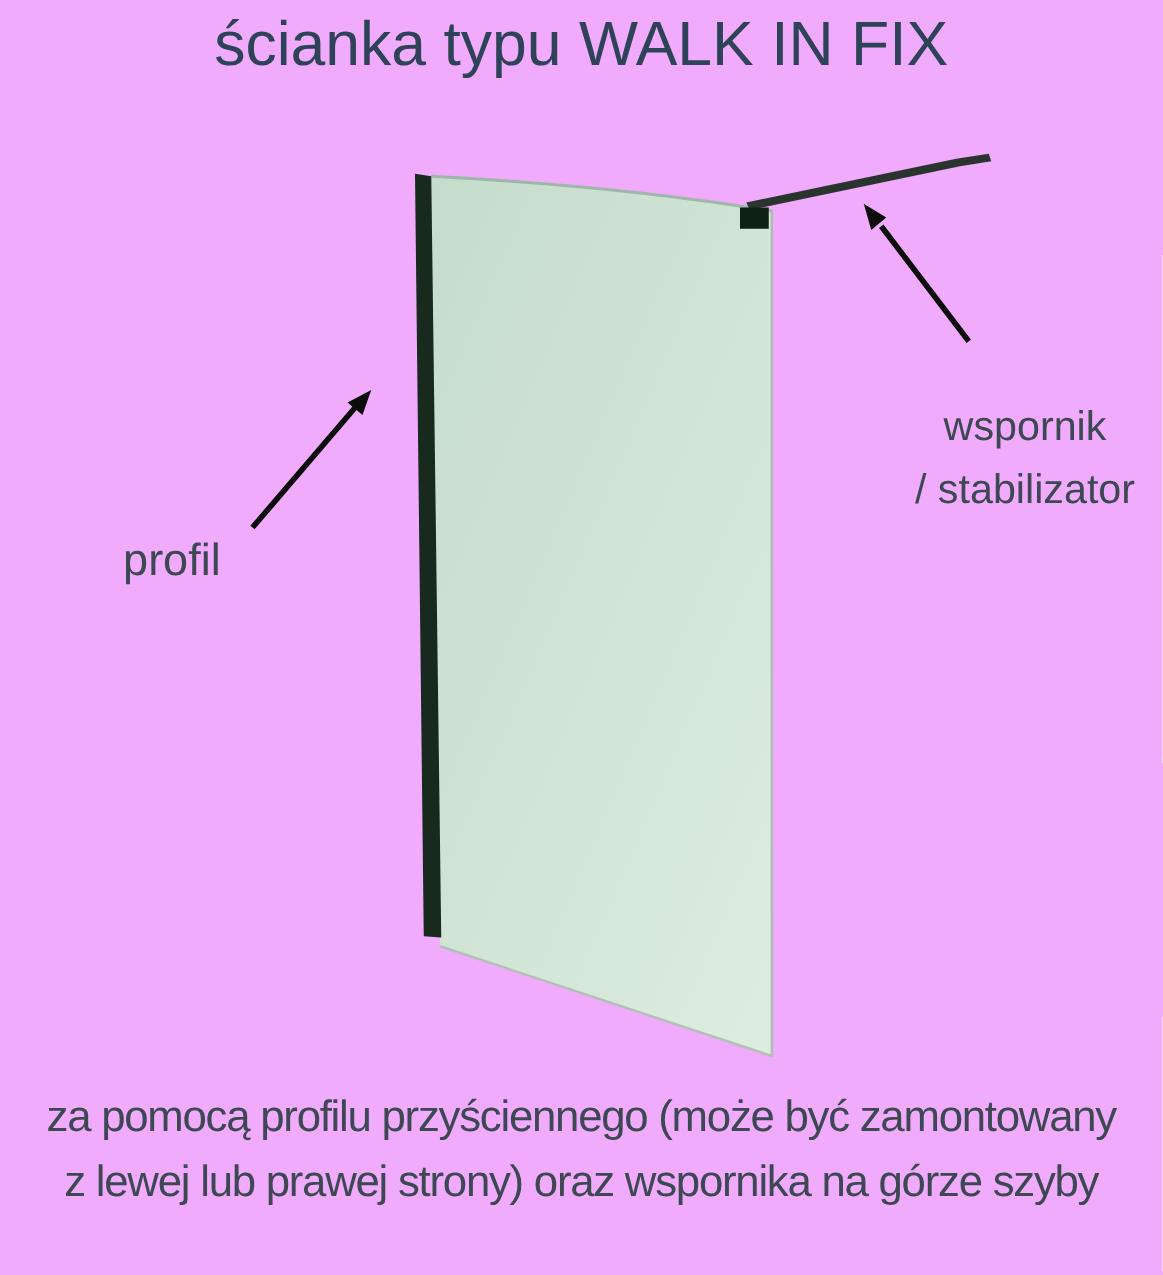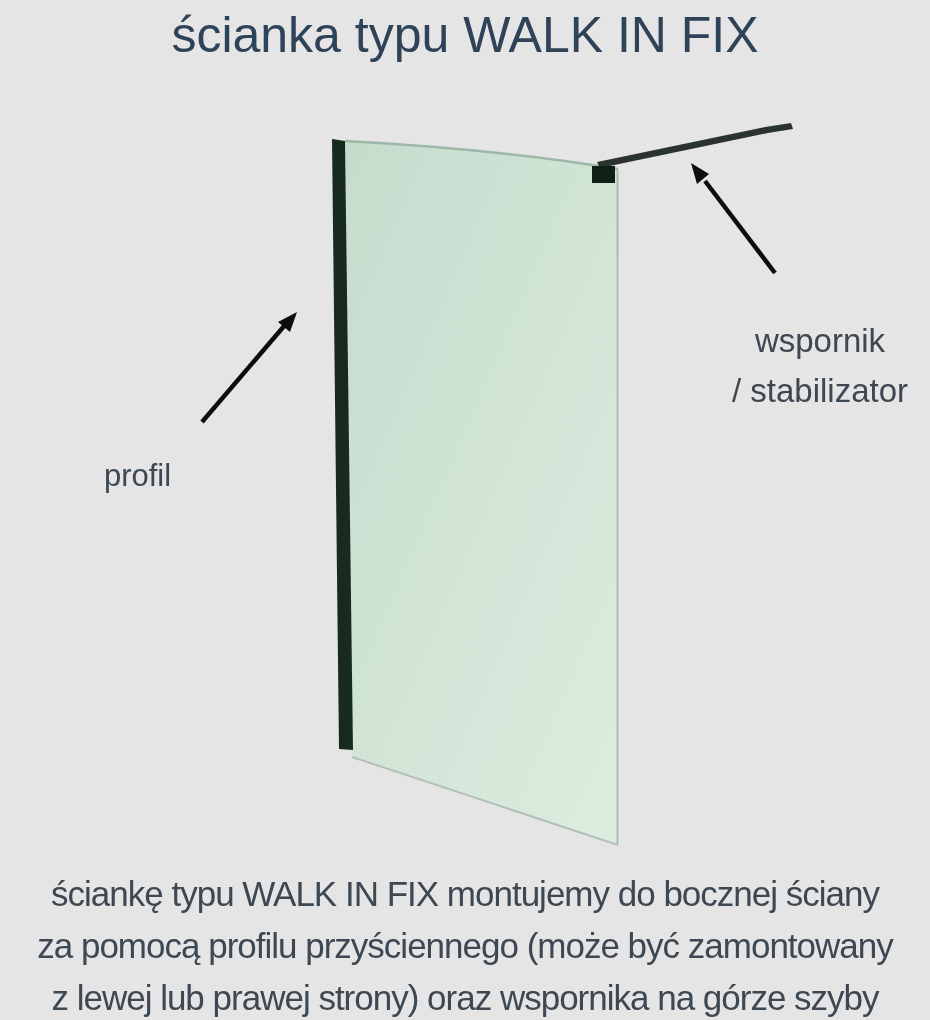--- a/index.html
+++ b/index.html
@@ -4,21 +4,21 @@
 <style>
   html, body {
     margin: 0;
     padding: 0;
     background: #ffffff;
   }
   .page {
     position: relative;
     width: 930px;
     height: 1020px;
-    background: #e5e5e5;
+    background: #f0abfc;
     overflow: hidden;
     font-family: "Liberation Sans", sans-serif;
   }
   .title {
     position: absolute;
     top: 6px;
     left: 0;
     width: 100%;
     text-align: center;
     font-size: 50px;
@@ -33,24 +33,24 @@
     left: 0;
   }
   .callout {
     position: absolute;
     color: #3d4852;
     text-align: center;
     line-height: 48px;
     white-space: nowrap;
   }
   .callout-left {
-    top: 452px;
+    top: 424px;
     left: 15px;
     width: 245px;
-    font-size: 31px;
+    font-size: 36px;
   }
   .callout-right {
     top: 316px;
     left: 695px;
     width: 250px;
     font-size: 33px;
     line-height: 50px;
   }
   .caption {
     position: absolute;
@@ -108,18 +108,17 @@
   <div class="callout callout-left">
     <div>profil</div>
   </div>
 
   <div class="callout callout-right">
     <div>wspornik</div>
     <div>/ stabilizator</div>
   </div>
 
   <div class="caption">
-    <div class="caption-line">ściankę typu WALK IN FIX montujemy do bocznej ściany</div>
     <div class="caption-line">za pomocą profilu przyściennego (może być zamontowany</div>
     <div class="caption-line">z lewej lub prawej strony) oraz wspornika na górze szyby</div>
   </div>
 
 </div>
 
 </body></html>

